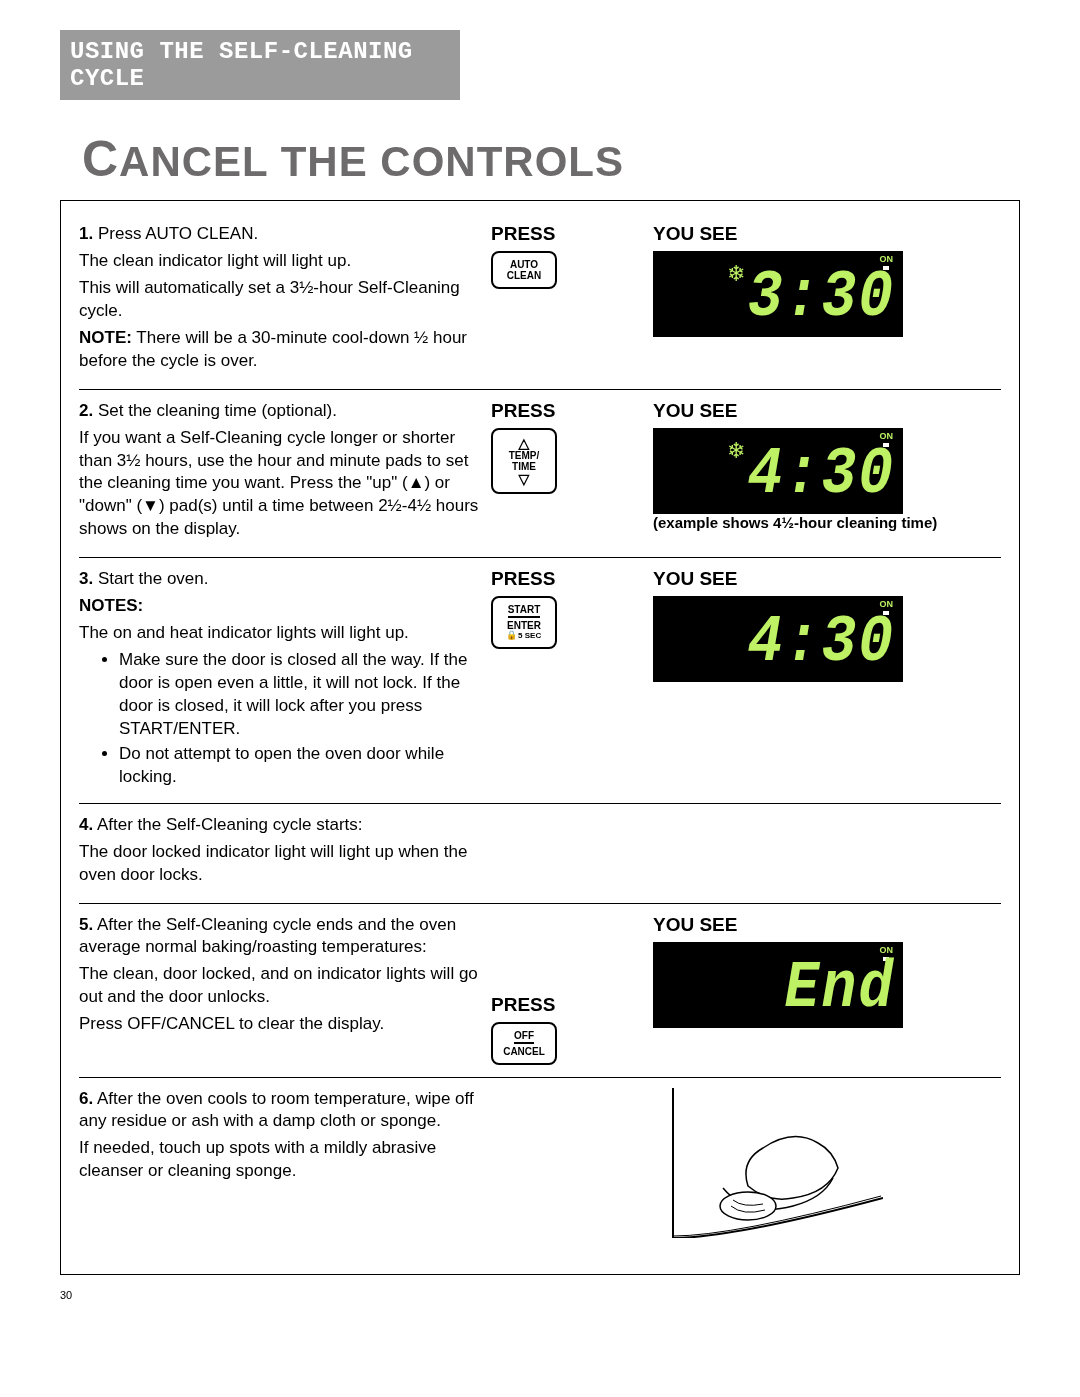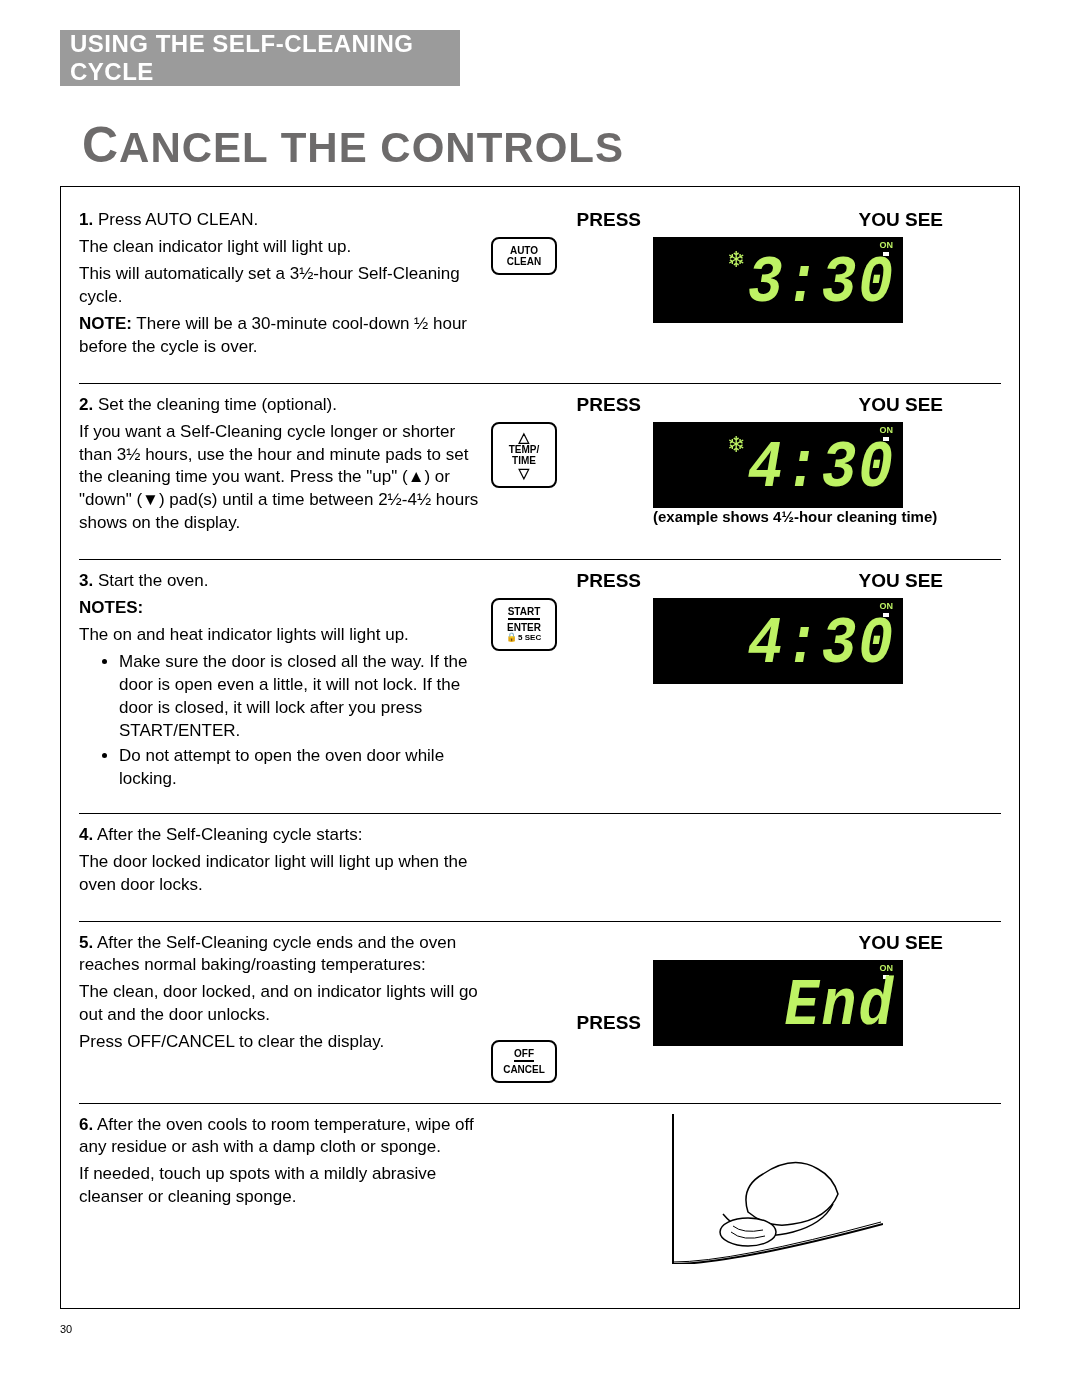--- a/index.html
+++ b/index.html
@@ -10,25 +10,25 @@
     font-size: 17px;
     color: #000;
     width: 1080px;
   }
   .page {
     padding: 30px 60px 40px 60px;
   }
   .section-bar {
     background: #9b9b9b;
     color: #fff;
-    font-family: Liberation Sans, sans-serif;
+    font-family: Liberation Mono, monospace;
     font-weight: bold;
     font-stretch: condensed;
     letter-spacing: 0.5px;
-    padding: 0 10px;
+    padding: 8px 10px;
     font-size: 24px;
     width: 380px;
     margin-bottom: 30px;
   }
   h1.title {
     font-family: "Arial Narrow", Arial, sans-serif;
     font-weight: bold;
     font-stretch: condensed;
     color: #6d6b6b;
     font-size: 42px;
@@ -37,32 +37,31 @@
   }
   h1.title::first-letter { font-size: 50px; }
   .frame {
     border: 1px solid #000;
     padding: 12px 18px 24px 18px;
   }
   .step {
     display: grid;
     grid-template-columns: 400px 150px 290px;
     column-gap: 12px;
-    padding: 10px 0 20px 0;
+    padding: 10px 0 12px 0;
   }
   .divider { border-bottom: 1px solid #000; }
   .num { font-weight: bold; }
   .step-text { line-height: 1.35; }
   .step-text p { margin: 0 0 4px 0; }
   .indent { margin-left: 22px; }
   .press-head, .see-head {
     font-weight: bold;
     font-size: 19px;
     margin-bottom: 6px;
-    text-align: right;
   }
   .see-col { position: relative; }
   .see-caption { font-weight: bold; font-size: 15px; line-height: 1.2; }
   ul.bullets { margin: 4px 0 0 22px; padding-left: 18px; }
   ul.bullets li { margin-bottom: 2px; }
 
   
   .btn-box {
     border: 2px solid #000;
     border-radius: 8px;
@@ -218,21 +217,21 @@
       <div class="step-text">
         <p><span class="num">4.</span> <span>After the Self-Cleaning cycle starts:</span></p>
         <p class="indent">The door locked indicator light will light up when the oven door locks.</p>
       </div>
       <div></div>
       <div></div>
     </div>
 
     <div class="step divider">
       <div class="step-text">
-        <p><span class="num">5.</span> <span>After the Self-Cleaning cycle ends and the oven reaches normal baking/roasting temperatures:</span></p>
+        <p><span class="num">5.</span> <span>After the Self-Cleaning cycle ends and the oven average normal baking/roasting temperatures:</span></p>
         <p class="indent">The clean, door locked, and on indicator lights will go out and the door unlocks.</p>
         <p class="indent">Press OFF/CANCEL to clear the display.</p>
       </div>
       <div>
         <div style="height:80px"></div>
         <div class="press-head">PRESS</div>
         <div class="btn-box">
           <div class="underline">OFF</div>
           <div>CANCEL</div>
         </div>

